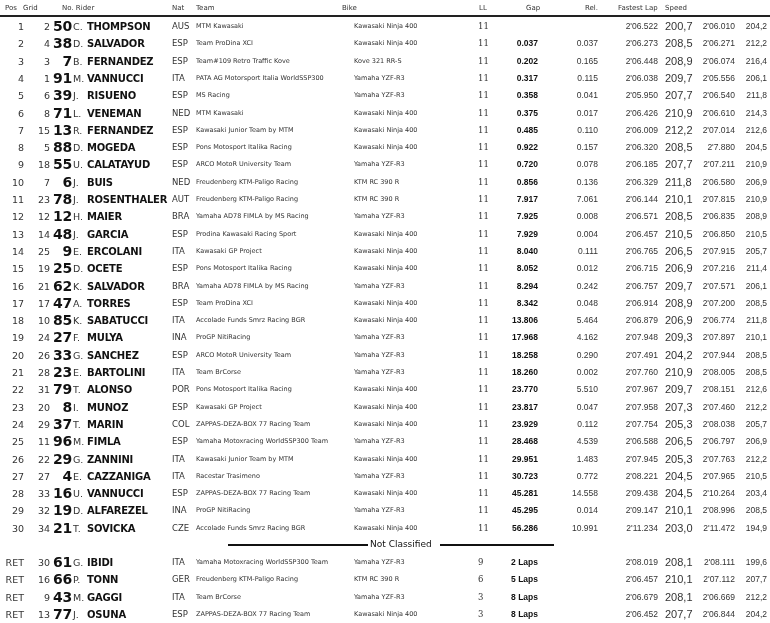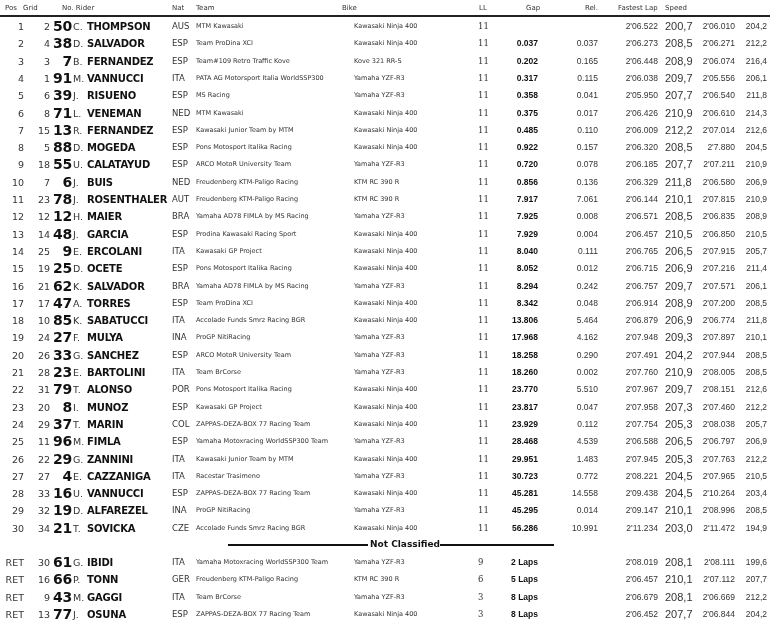--- a/index.html
+++ b/index.html
@@ -20,21 +20,21 @@
   .c-bike { left: 342px; font-size: 6.5px; color: #333; font-family: "DejaVu Sans", sans-serif; margin-left: 12px; }
   .c-ll { left: 478px; font-size: 8.5px; color: #333; font-family: "DejaVu Serif", serif; }
   .c-gap { width: 62px; text-align: right; left: 476px; font-size: 8.5px; font-weight: bold; color: #111; }
   .c-rel { width: 50px; text-align: right; left: 548px; font-size: 8.5px; color: #333; }
   .c-fl { width: 54px; text-align: right; left: 604px; font-size: 8.5px; color: #333; }
   .c-sp { left: 665px; font-size: 11px; color: #333; }
   .c-bl { width: 55px; text-align: right; left: 680px; font-size: 8.5px; color: #333; }
   .c-bs { width: 30px; text-align: right; left: 737px; font-size: 8.5px; color: #333; }
   .divider { position: absolute; top: 538px; left: 228px; width: 326px; height: 12px; }
   .divider .dash { position: absolute; top: 6px; height: 1.5px; background: #111; }
-  .divider .label { position: absolute; left: 142px; top: 0; font-size: 9px; font-weight: bold; color: #111; line-height: 12px; font-family: "DejaVu Sans", sans-serif; }
+  .divider .label { position: absolute; left: 142px; top: 0; font-size: 9px; font-weight: normal; color: #111; line-height: 12px; font-family: "DejaVu Sans", sans-serif; }
 </style>
 </head>
 <body>
 
 <div class="hdr">
   <span style="left:5px">Pos</span>
   <span style="left:23px">Grid</span>
   <span style="left:62px">No. Rider</span>
   <span style="left:172px">Nat</span>
   <span style="left:196px">Team</span>

